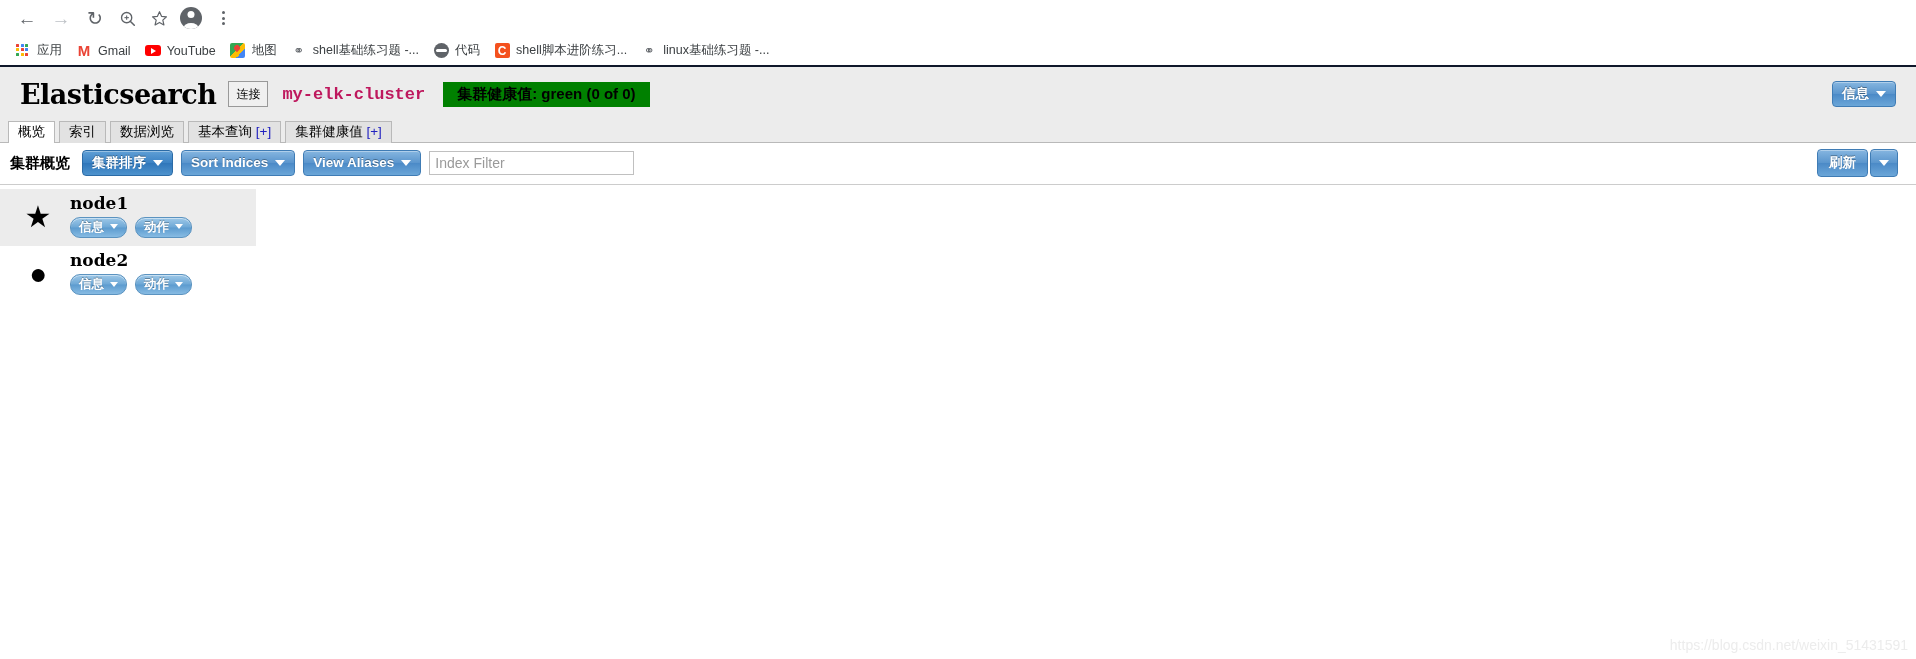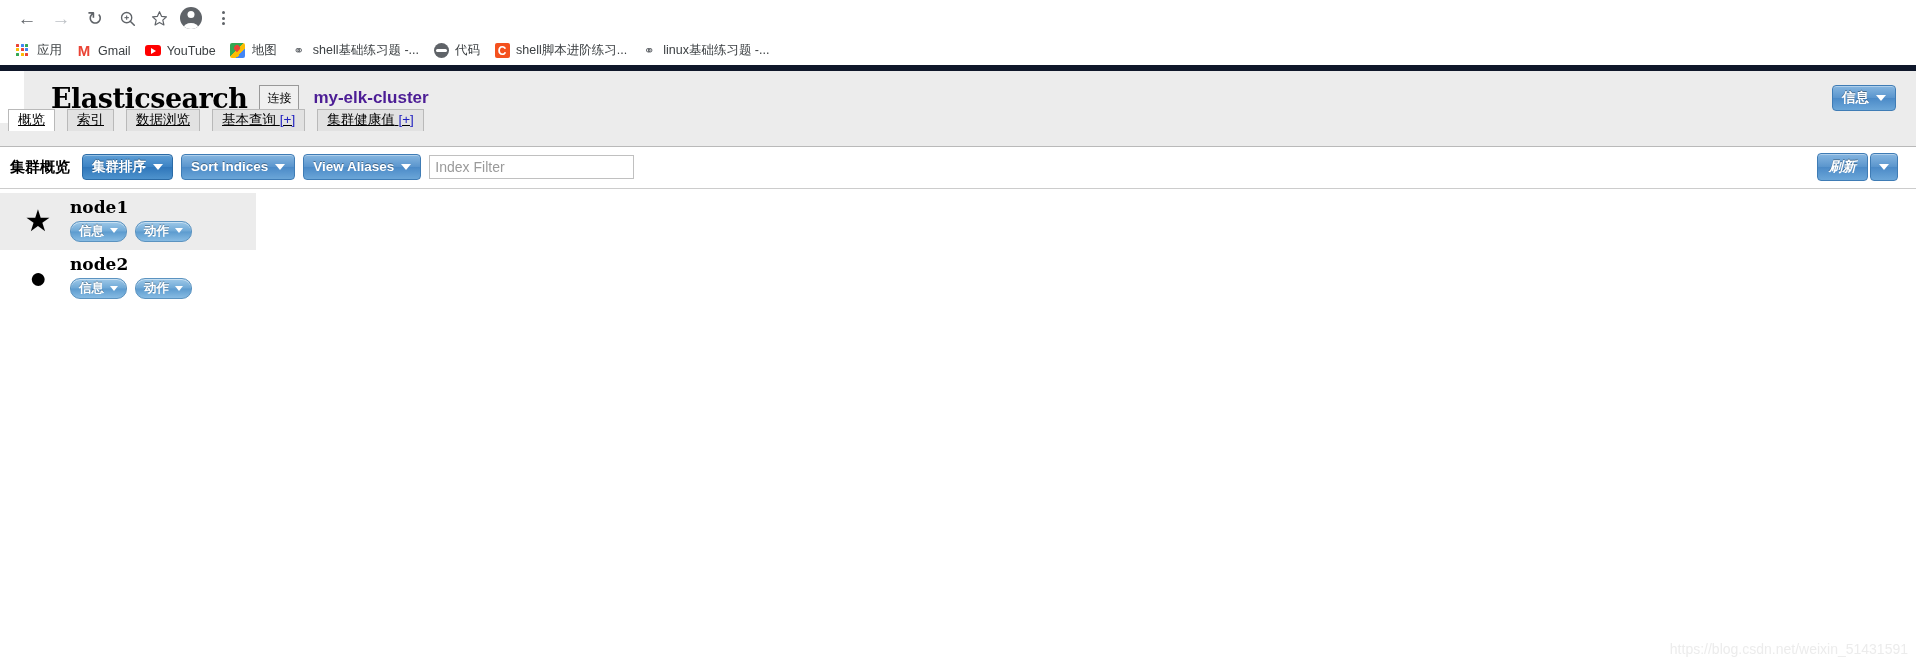--- a/index.html
+++ b/index.html
@@ -135,21 +135,21 @@
     display: block;
   }
 
   
   .bookmarks-bar {
     height: 29px;
     display: flex;
     align-items: center;
     padding: 0 8px;
     background: #ffffff;
-    border-bottom: 6px solid #0f172a;
+    border-bottom: 2px solid #0f172a;
     font-size: 12.5px;
     color: #3c4043;
     overflow: hidden;
     white-space: nowrap;
   }
   .bmk {
     display: flex;
     align-items: center;
     gap: 6px;
     padding: 3px 7px;
@@ -235,25 +235,24 @@
   
   .es-page {
     background: #ffffff;
     position: relative;
     height: 594px;
   }
   .es-header {
     background: #ececec;
     display: flex;
     align-items: center;
-    padding: 8px 12px 6px 27px;
+    padding: 8px 12px 6px 20px;
     gap: 12px;
     position: relative;
     min-height: 38px;
-    margin-left: 24px;
   }
   .es-logo {
     font-family: "DejaVu Serif", serif;
     font-weight: 700;
     font-size: 27px;
     color: #000000;
     letter-spacing: -0.5px;
     white-space: nowrap;
   }
   .es-url-input {
@@ -274,23 +273,24 @@
     font-size: 12px;
     padding: 0 7px;
     cursor: pointer;
     color: #000;
     font-family: "Liberation Sans", sans-serif;
     box-sizing: border-box;
   }
   .es-cluster-name {
     font-weight: 700;
     font-size: 17px;
-    color: #4c1d95;
+    color: #be185d;
     white-space: nowrap;
     margin-left: 2px;
+    font-family: Liberation Mono, monospace;
   }
   .es-health {
     background: #008000;
     color: #000000;
     font-weight: 700;
     font-size: 15px;
     padding: 3px 14px;
     white-space: nowrap;
     margin-left: 6px;
   }
@@ -329,27 +329,26 @@
     border-right: 5px solid transparent;
     border-top: 6px solid #ffffff;
     display: inline-block;
     flex: 0 0 auto;
   }
 
   
   .es-tabs {
     display: flex;
     align-items: flex-end;
-    gap: 12px;
-    padding: 2px 8px 16px 8px;
+    gap: 4px;
+    padding: 2px 8px 0 8px;
     background: #ececec;
     border-bottom: 1px solid #b9b9b9;
     height: 24px;
     box-sizing: border-box;
-    text-decoration: underline;
   }
   .es-tab {
     border: 1px solid #b9b9b9;
     border-bottom: none;
     background: #e2e2e2;
     padding: 2px 9px 3px 9px;
     font-size: 13.5px;
     color: #000;
     cursor: pointer;
     position: relative;
@@ -390,21 +389,20 @@
     color: #000;
     box-sizing: border-box;
     font-family: "Liberation Sans", sans-serif;
   }
   .index-filter::placeholder { color: #9a9a9a; }
   .es-subbar-right {
     margin-left: auto;
     display: flex;
     align-items: stretch;
     padding-right: 8px;
-    font-style: italic;
   }
   .split-btn {
     display: flex;
     align-items: stretch;
     gap: 2px;
   }
   .split-main {
     background: linear-gradient(to bottom,#86b6e0 0%, #5a95cd 50%, #4b8ac7 51%, #6ba6d8 100%);
     border: 1px solid #3f7cb5;
     border-radius: 4px;
@@ -611,20 +609,21 @@
 <div class="es-page">
 
   <div class="es-header">
     <div class="es-logo">Elasticsearch</div>
 
 
     <button class="es-connect-btn">连接</button>
 
     <div class="es-cluster-name">my-elk-cluster</div>
 
+    <div class="es-health">集群健康值: green (0 of 0)</div>
 
     <div class="es-header-right">
       <div class="blue-btn">
         <span>信息</span>
         <span class="caret-down"></span>
       </div>
     </div>
   </div>
 
   <div class="es-tabs">

